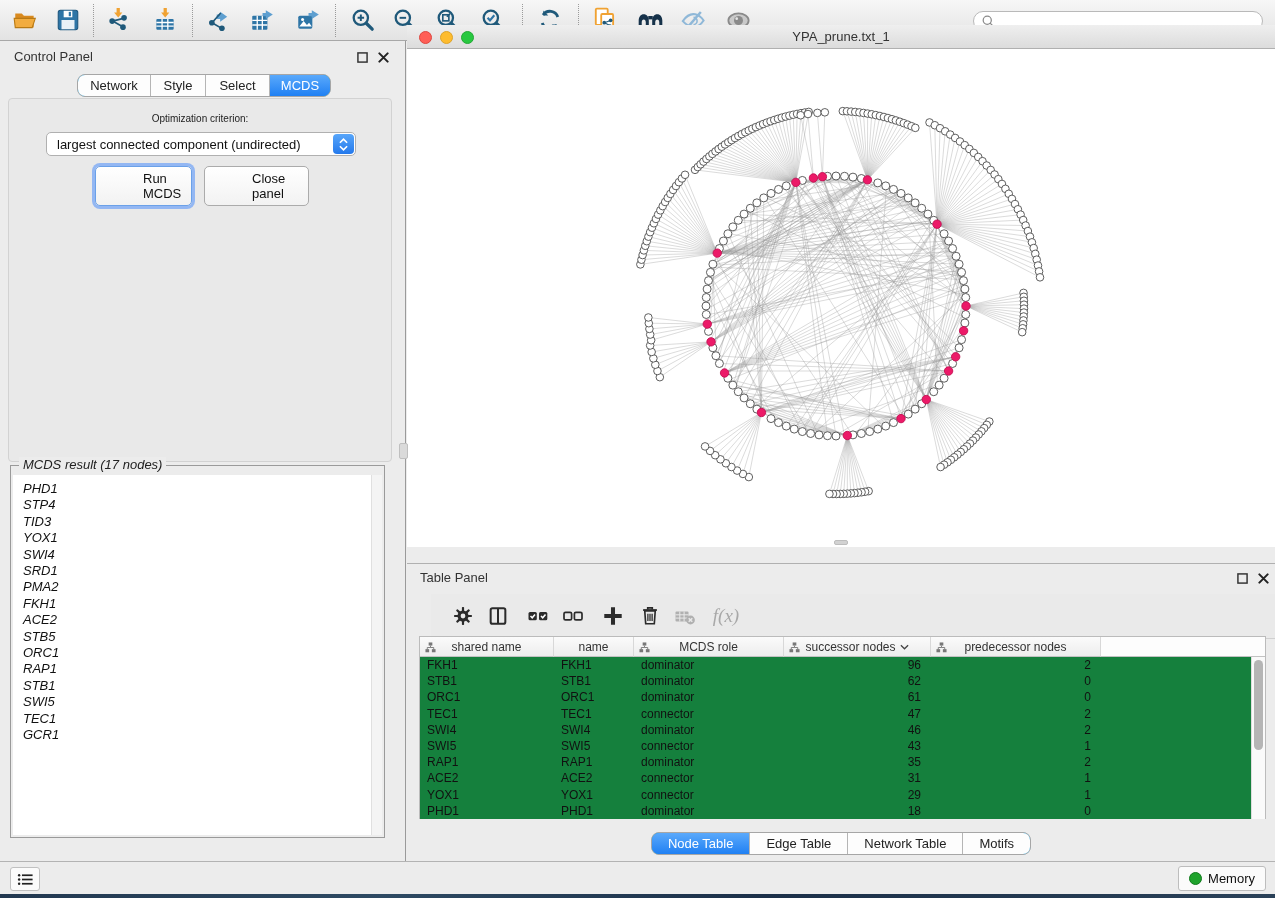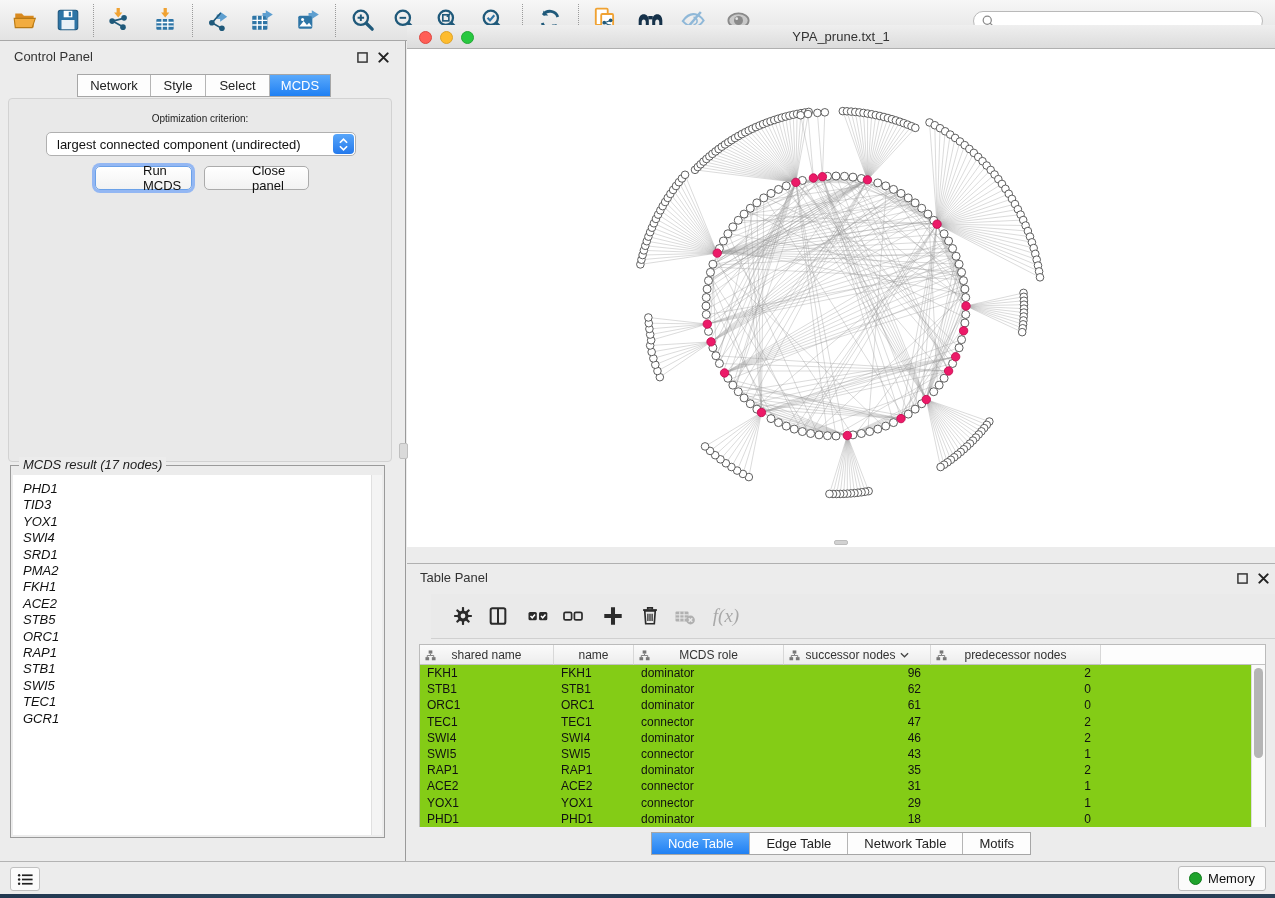--- a/index.html
+++ b/index.html
@@ -13,32 +13,32 @@
   .ibtn { position:absolute; top:5px; width:30px; height:30px; display:flex; align-items:center; justify-content:center; border-radius:4px; }
   .sep { position:absolute; top:4px; width:0; height:33px; border-left:1px dotted #9a9a9a; }
   #search-box { position:absolute; left:973px; top:11px; width:290px; height:20px; background:#fff;
     border:1px solid #b9b9b9; border-radius:10px; display:flex; align-items:center; padding-left:7px; }
   #search-input { border:none; outline:none; background:transparent; width:250px; font-size:12px; color:#333; }
 
   
   #control-panel { position:absolute; left:0; top:41px; width:406px; height:820px; background:#ececec; border-right:1px solid #9a9a9a; }
   .panel-title { position:absolute; left:14px; top:8px; font-size:13px; color:#333; }
   .win-btn { position:absolute; top:9px; width:15px; height:15px; display:flex; align-items:center; justify-content:center; }
-  .tabbar { position:absolute; display:flex; height:23px; border:1px solid #a6a6a6; border-radius:0; overflow:hidden; background:#0ea5e9; }
+  .tabbar { position:absolute; display:flex; height:23px; border:1px solid #a6a6a6; border-radius:8px; overflow:hidden; background:#0ea5e9; }
   .tabseg { display:flex; align-items:center; justify-content:center; font-size:13px; color:#222; border-right:1px solid #b5b5b5; background:#fdfdfd; }
   .tabseg:last-child { border-right:none; }
   .tabseg.sel { background:linear-gradient(#5aa9fb,#2080f3); color:#fff; }
   #cp-tabs { left:77px; top:33px; }
   #cp-content { position:absolute; left:8px; top:57px; width:384px; height:364px; background:#e9e9e9; border:1px solid #d2d2d2; border-radius:4px; }
   #opt-label { position:absolute; left:0; right:0; top:14px; text-align:center; font-size:10px; color:#222; }
   #criterion-select { position:absolute; left:37px; top:33px; width:310px; height:24px; background:#fff; border:1px solid #b0b0b0; border-radius:5px; display:flex; align-items:center; }
   #criterion-value { font-size:13px; color:#111; padding-left:10px; white-space:nowrap; }
   #criterion-stepper { position:absolute; right:1px; top:1px; width:21px; height:20px; border-radius:4px;
     background:linear-gradient(#58a6fa,#2479ec); display:flex; flex-direction:column; align-items:center; justify-content:center; gap:1px; }
-  .mac-btn { position:absolute; height:24px; background:linear-gradient(#ffffff,#f2f2f2); border:1px solid #ababab; border-radius:5px; font-size:13px; color:#111; display:flex; align-items:center; justify-content:center;padding-left:47px; }
+  .mac-btn { position:absolute; height:40px; background:linear-gradient(#ffffff,#f2f2f2); border:1px solid #ababab; border-radius:5px; font-size:13px; color:#111; display:flex; align-items:center; justify-content:center;padding-left:47px; }
   #run-btn { left:86px; top:67px; width:97px; box-shadow:0 0 0 3px rgba(90,150,250,.6); border-color:#6ba1e8; }
   #closep-btn { left:195px; top:67px; width:105px; }
   #result-box { position:absolute; left:10px; top:424px; width:375px; height:373px; border:1px solid #9a9a9a;font-style:italic; }
   #result-legend { position:absolute; left:8px; top:-9px; background:#ececec; padding:0 4px; font-size:13px; color:#222; }
   #mcds-list { position:absolute; left:2px; top:9px; right:13px; bottom:2px; background:#fff; overflow:hidden; padding:6px 0 0 10px; }
   #mcds-track { position:absolute; right:2px; top:9px; width:11px; bottom:2px; background:#f4f4f4; border-left:1px solid #e0e0e0; }
   .mcds-item { font-size:13px; line-height:16.4px; color:#111; }
 
   
   #network-window { position:absolute; left:407px; top:25px; width:868px; height:522px; background:#fff; }
@@ -48,21 +48,21 @@
   #net-body { position:absolute; left:0; top:24px; width:868px; height:498px; background:#fff; }
   #net-grip { position:absolute; left:427px; bottom:2px; width:14px; height:5px; background:#d2d2d2; border:1px solid #bdbdbd; border-radius:2px; }
   #left-grip { position:absolute; left:399px; top:443px; width:9px; height:16px; background:#dadada; border:1px solid #bfbfbf; border-radius:2px; z-index:5; }
 
   
   #table-panel { position:absolute; left:407px; top:563px; width:868px; height:295px; background:#ececec; border-top:1px solid #b0b0b0; }
   #tp-title { position:absolute; left:13px; top:6px; font-size:13px; color:#333; }
   #tp-toolbar { position:absolute; left:24px; top:30px; width:844px; height:45px; background:#eaeaea; border-bottom:1px solid #d0d0d0; }
   .tp-ibtn { position:absolute; top:8px; width:28px; height:28px; display:flex; align-items:center; justify-content:center; }
   .fx-text { font-family:"Liberation Serif", serif; font-style:italic; font-size:19px; color:#a8a8a8; }
-  #tp-table { position:absolute; left:12px; top:80px; width:847px; height:183px; background:#84cc16; border:1px solid #bbb; border-bottom:none; }
+  #tp-table { position:absolute; left:12px; top:72px; width:847px; height:183px; background:#15803d; border:1px solid #bbb; border-bottom:none; }
   #tp-header { display:flex; height:20px; }
   .th { position:relative; display:flex; align-items:center; justify-content:center; gap:4px;
     background:linear-gradient(#fbfbfb,#ededed); border-right:1px solid #d8d8d8; border-bottom:1px solid #c2c2c2; font-size:12px; color:#333; }
   .th-fill { flex:1; background:#fdfdfd; border-bottom:1px solid #c2c2c2; }
   .grip-ic { position:absolute; left:5px; top:4.5px; }
   .tr { display:flex; height:16.2px; align-items:center; }
   .td { font-size:12px; color:#111; padding-left:7px; white-space:nowrap; overflow:hidden; }
   .td.num { text-align:right; padding-right:10px; padding-left:0; }
   #tp-scroll { position:absolute; right:0; top:20px; width:14px; bottom:0; background:#fafafa; border-left:1px solid #ddd; }
   #tp-thumb { position:absolute; left:2px; top:3px; width:9px; height:90px; background:#b5b5b5; border-radius:5px; }
@@ -273,20 +273,21 @@
           <span>Run MCDS</span>
         </div>
       <div class="mac-btn" id="closep-btn">
           <span>Close panel</span>
         </div>
     </div>
     <div id="result-box">
       <div id="result-legend">MCDS result (17 nodes)</div>
       <div id="mcds-list">
           <div class="mcds-item">PHD1</div>
+          <div class="mcds-item">STP4</div>
           <div class="mcds-item">TID3</div>
           <div class="mcds-item">YOX1</div>
           <div class="mcds-item">SWI4</div>
           <div class="mcds-item">SRD1</div>
           <div class="mcds-item">PMA2</div>
           <div class="mcds-item">FKH1</div>
           <div class="mcds-item">ACE2</div>
           <div class="mcds-item">STB5</div>
           <div class="mcds-item">ORC1</div>
           <div class="mcds-item">RAP1</div>

